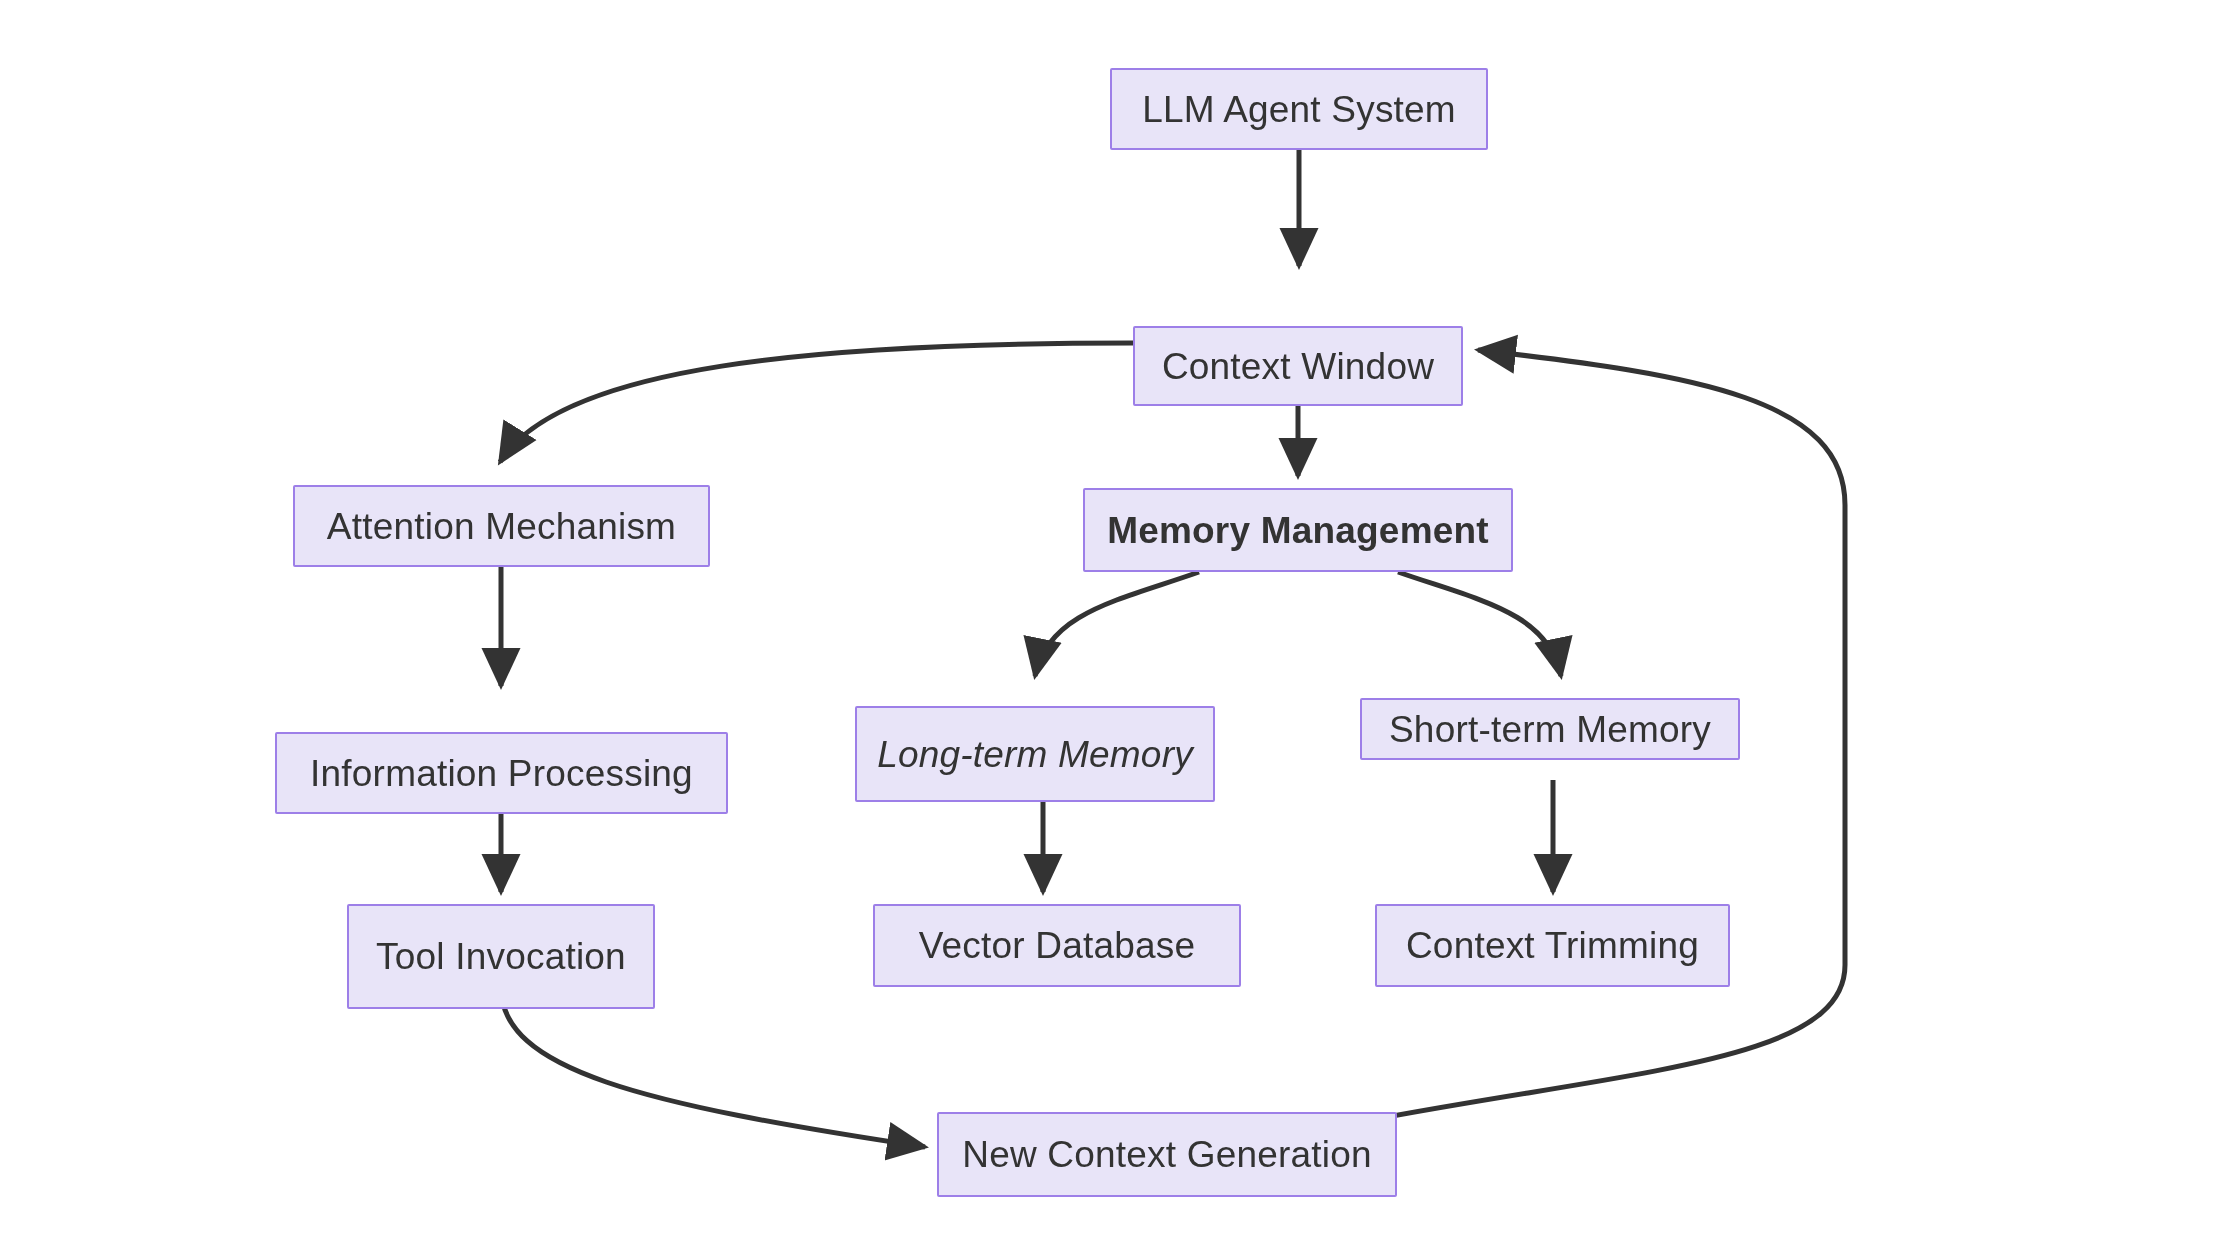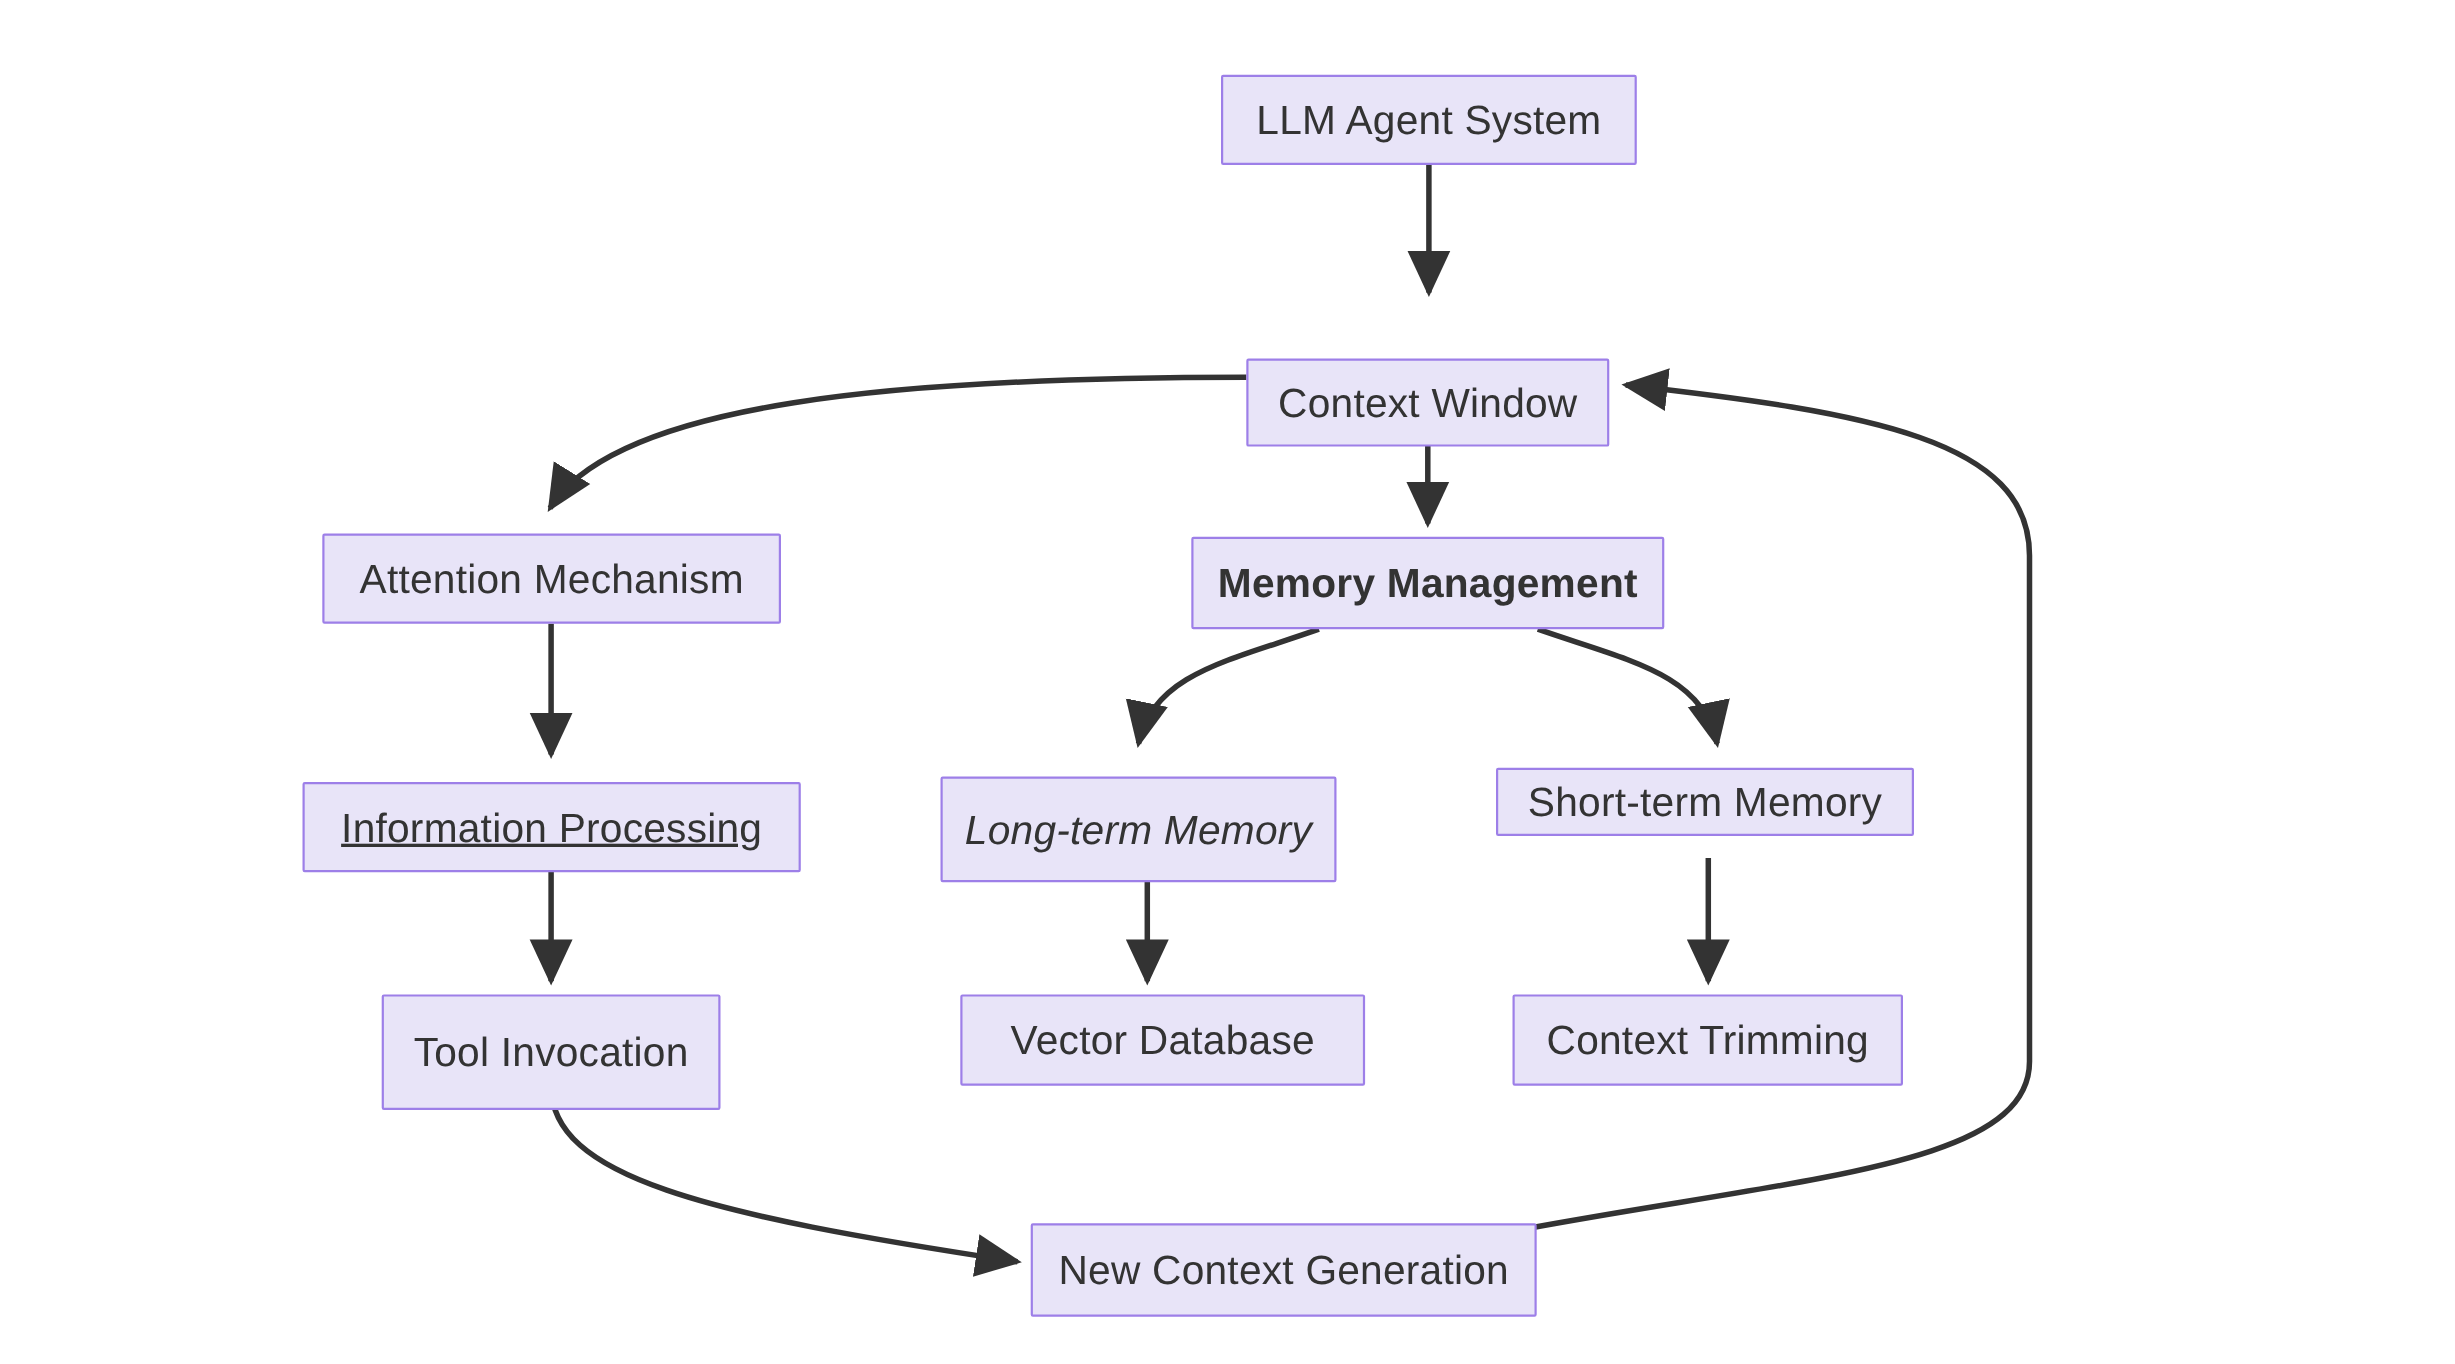--- a/index.html
+++ b/index.html
@@ -95,21 +95,21 @@
   </div>
 
   <div class="node" style="left:293px;top:485px;width:417px;height:82px;">
     <span class="node-label">Attention Mechanism</span>
   </div>
 
   <div class="node" style="left:1083px;top:488px;width:430px;height:84px;font-weight:bold;">
     <span class="node-label">Memory Management</span>
   </div>
 
-  <div class="node" style="left:275px;top:711px;width:453px;height:82px;text-decoration:underline;">
+  <div class="node" style="left:275px;top:732px;width:453px;height:82px;">
     <span class="node-label">Information Processing</span>
   </div>
 
   <div class="node" style="left:855px;top:706px;width:360px;height:96px;font-style:italic;">
     <span class="node-label">Long-term Memory</span>
   </div>
 
   <div class="node" style="left:1360px;top:698px;width:380px;height:62px;">
     <span class="node-label">Short-term Memory</span>
   </div>

